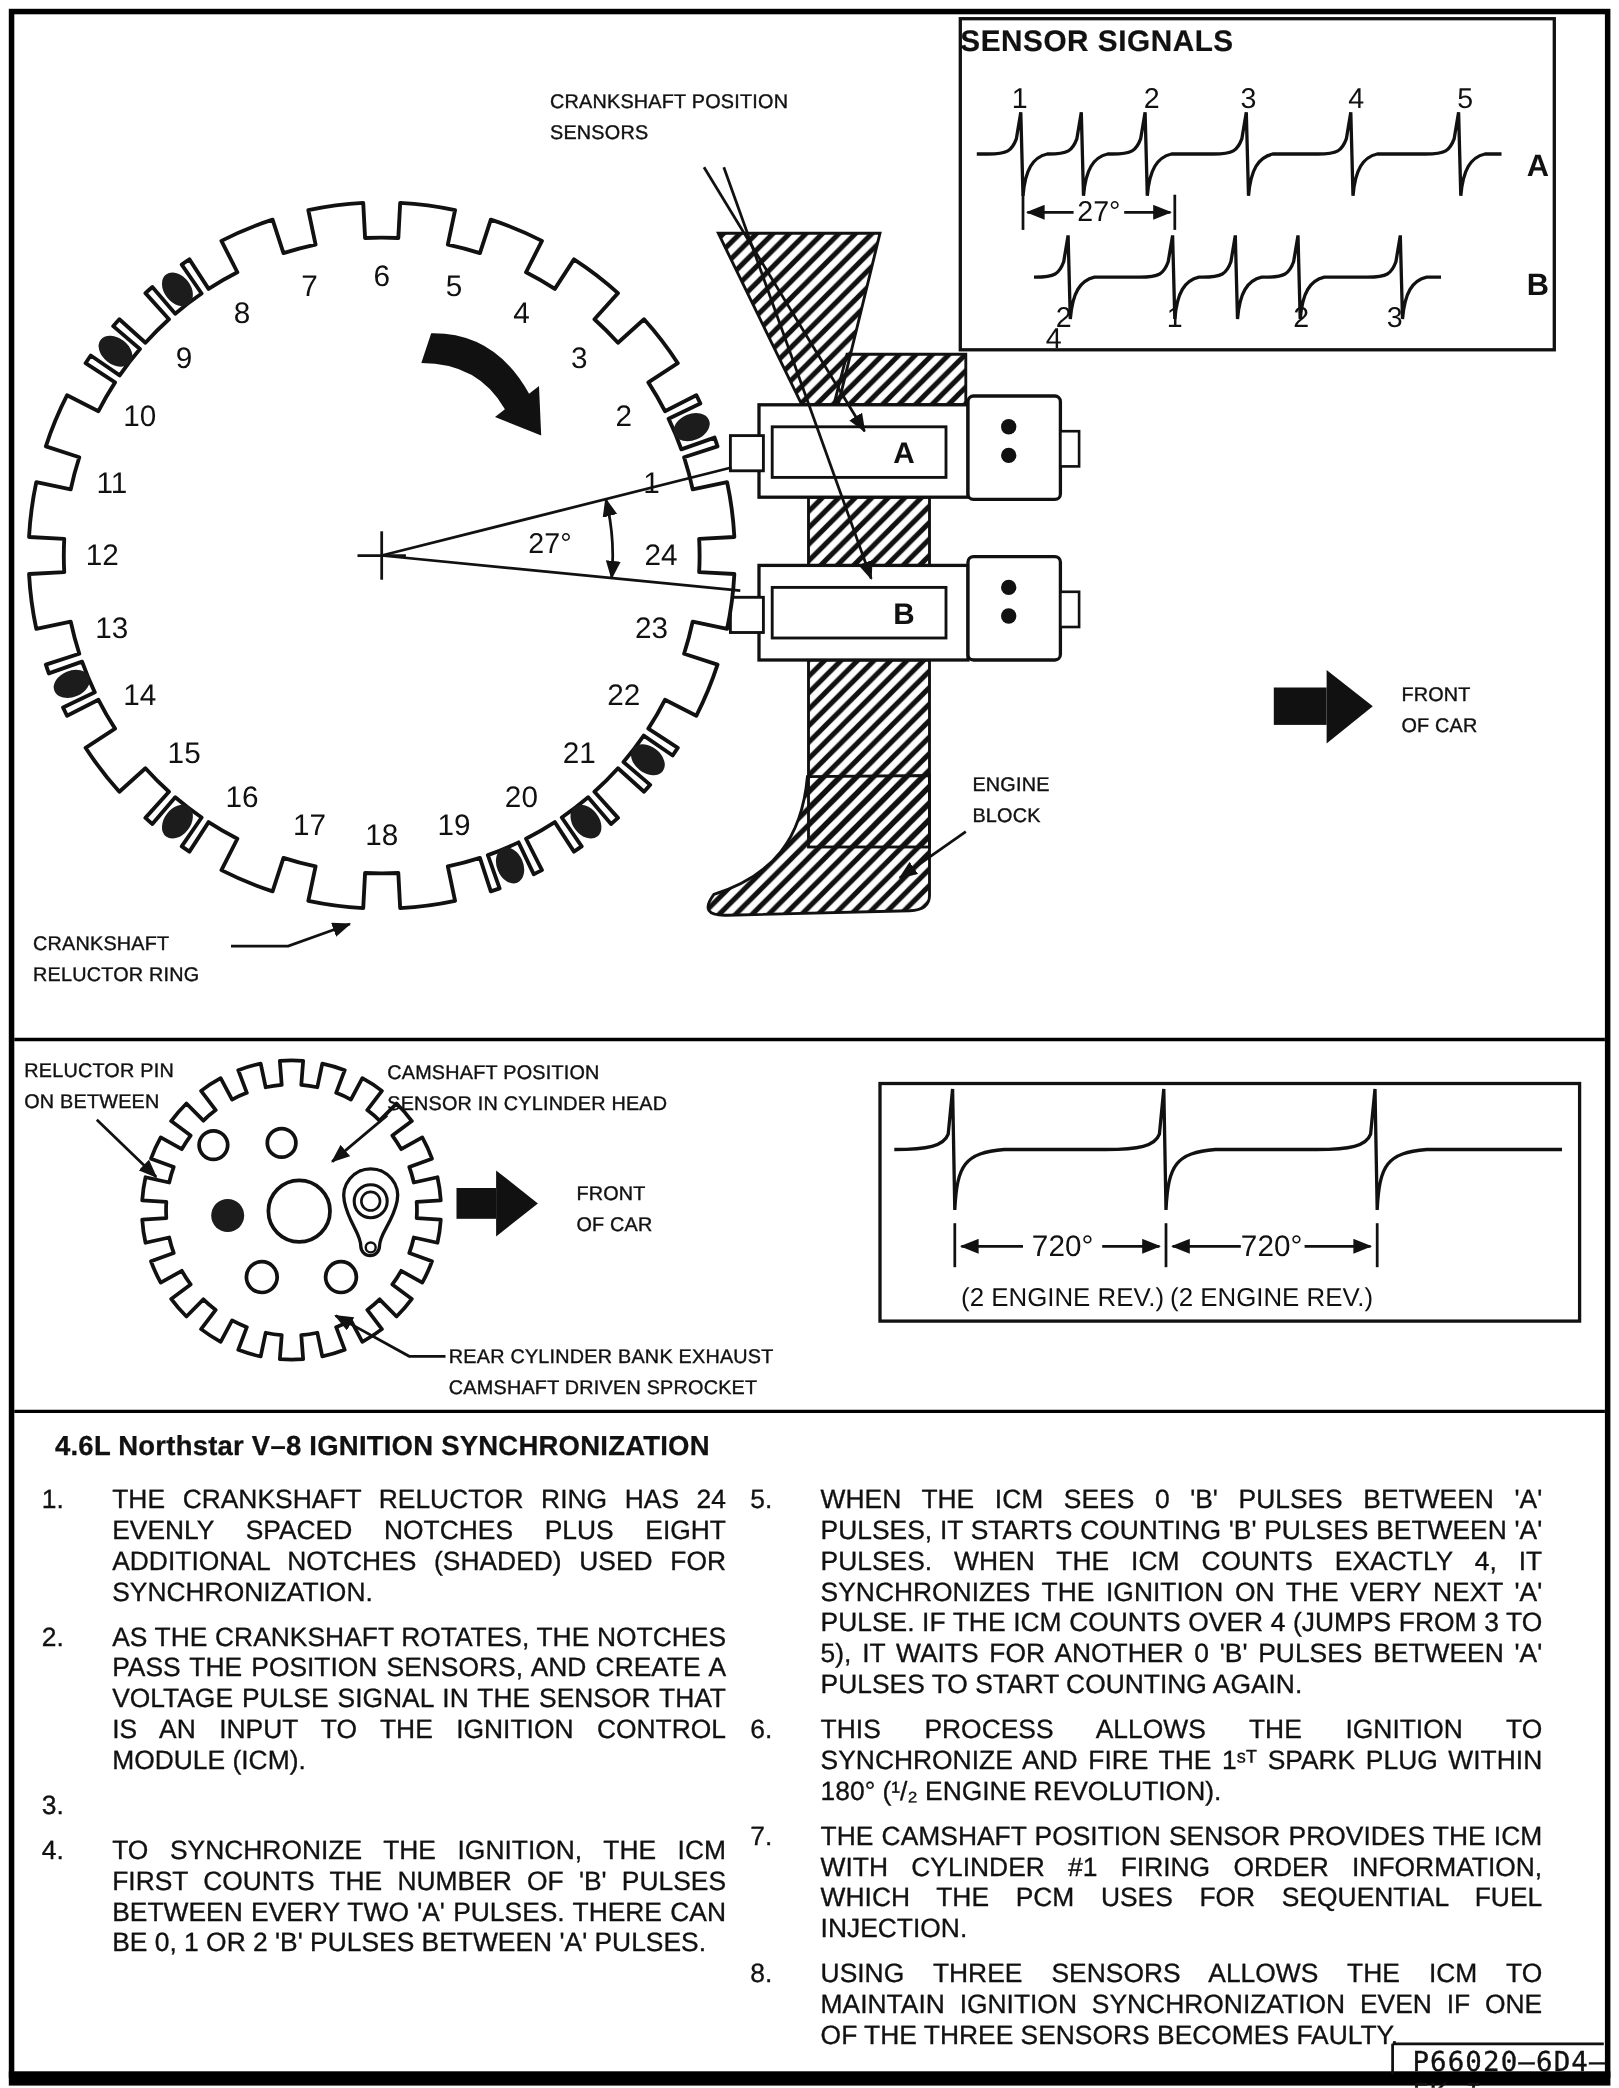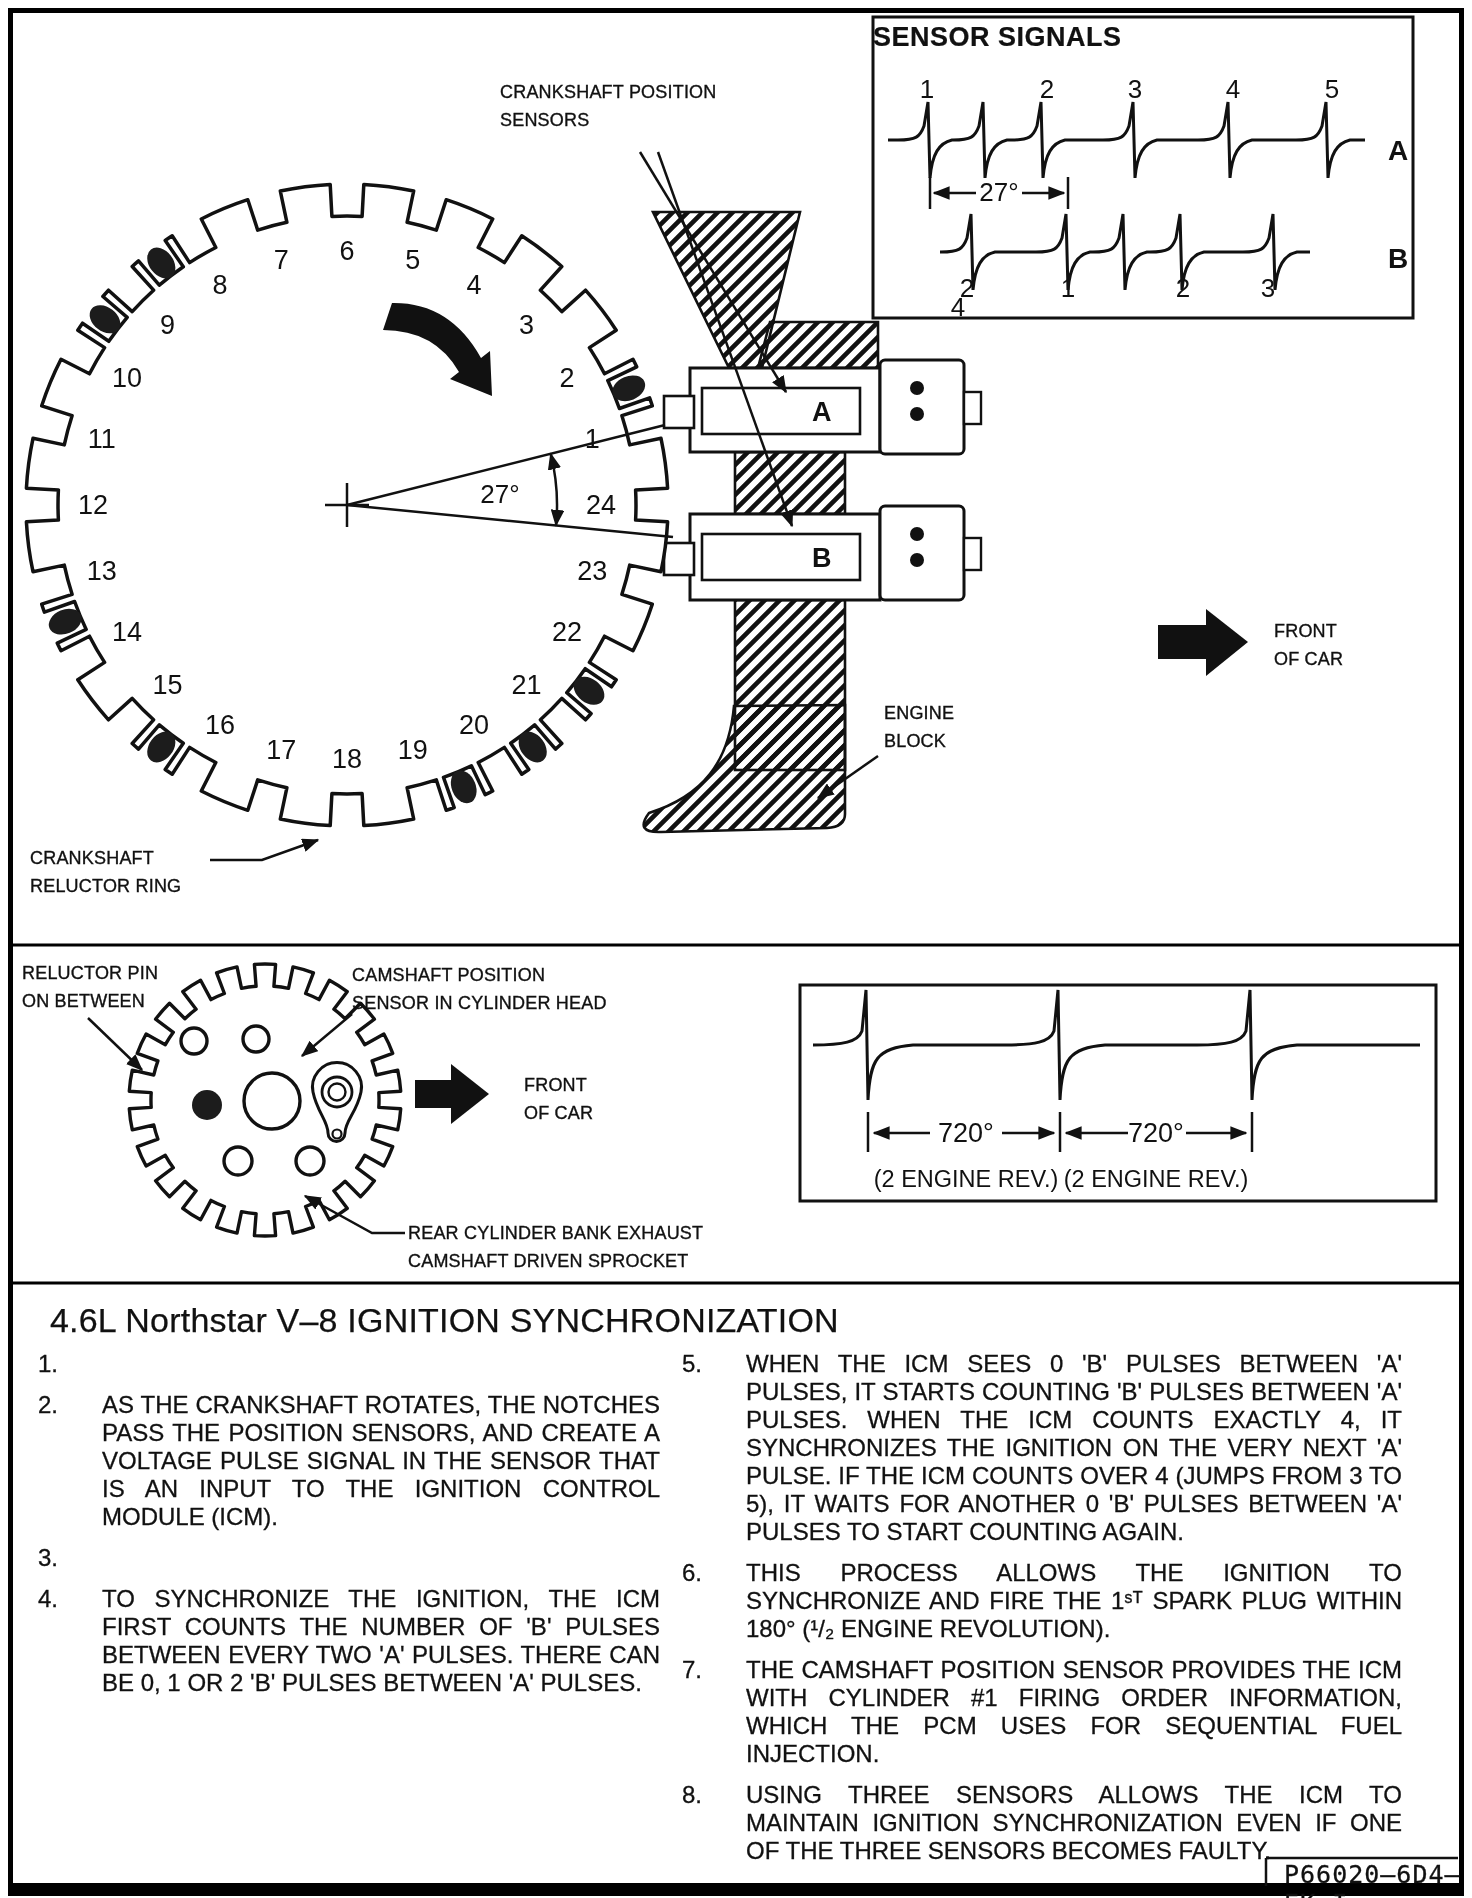--- a/index.html
+++ b/index.html
@@ -4,21 +4,21 @@
 <style>
   *{box-sizing:border-box}
   html,body{margin:0;padding:0}
   body{width:1472px;height:1898px;position:relative;background:#fff;color:#111;
        font-family:"Liberation Sans","DejaVu Sans",sans-serif;overflow:hidden}
   #art{position:absolute;left:0;top:0}
   .lbl{position:absolute;font-size:18px;line-height:27.5px;white-space:pre-line;
        letter-spacing:.2px;-webkit-text-stroke:.35px #111}
   .lbl.bold{font-weight:bold;font-size:27px;letter-spacing:.5px;-webkit-text-stroke:.2px #111}
   .lbl.ctr{text-align:left}
-  .notes-title{position:absolute;left:50px;top:1301px;font-size:34px;font-weight:normal;
+  .notes-title{position:absolute;left:50px;top:1301px;font-size:25px;font-weight:bold;
        letter-spacing:.2px;-webkit-text-stroke:.25px #111}
   .notes-col{position:absolute;top:1350px}
   .notes-col.left{left:38px;width:622px}
   .notes-col.right{left:682px;width:720px}
   .nitem{display:grid;grid-template-columns:64px 1fr;margin-bottom:13px;
        font-size:24px;line-height:28px;-webkit-text-stroke:.3px #111}
   .nitem .txt{text-align:justify}
   .partnum{position:absolute;left:1284px;top:1860px;font-size:25px;letter-spacing:1px;
        font-family:"DejaVu Sans Mono","Liberation Mono",monospace;-webkit-text-stroke:.3px #111}
   svg text{font-family:"Liberation Sans","DejaVu Sans",sans-serif;fill:#111}
@@ -242,20 +242,21 @@
 <div class="lbl" style="left:524px;top:1072px">FRONT
 OF CAR</div>
 <div class="lbl" style="left:408px;top:1220px">REAR CYLINDER BANK EXHAUST
 CAMSHAFT DRIVEN SPROCKET</div>
 
 <div class="notes-title">4.6L Northstar V–8 IGNITION SYNCHRONIZATION</div>
 
 <div class="notes-col left">
   <div class="nitem">
     <div class="num">1.</div>
+    <div class="txt">THE CRANKSHAFT RELUCTOR RING HAS 24 EVENLY SPACED NOTCHES PLUS EIGHT ADDITIONAL NOTCHES (SHADED) USED FOR SYNCHRONIZATION.</div>
   </div>
   <div class="nitem">
     <div class="num">2.</div>
     <div class="txt">AS THE CRANKSHAFT ROTATES, THE NOTCHES PASS THE POSITION SENSORS, AND CREATE A VOLTAGE PULSE SIGNAL IN THE SENSOR THAT IS AN INPUT TO THE IGNITION CONTROL MODULE (ICM).</div>
   </div>
   <div class="nitem">
     <div class="num">3.</div>
   </div>
   <div class="nitem">
     <div class="num">4.</div>

